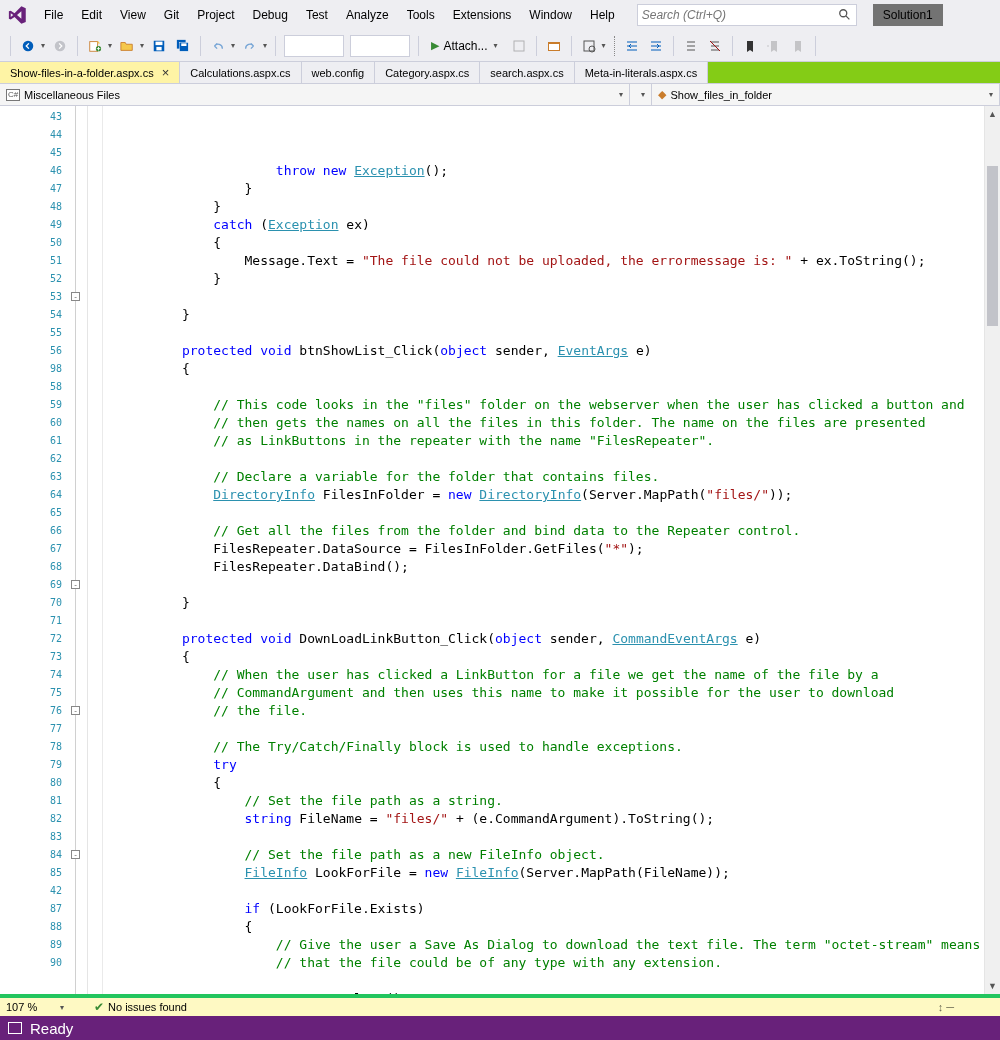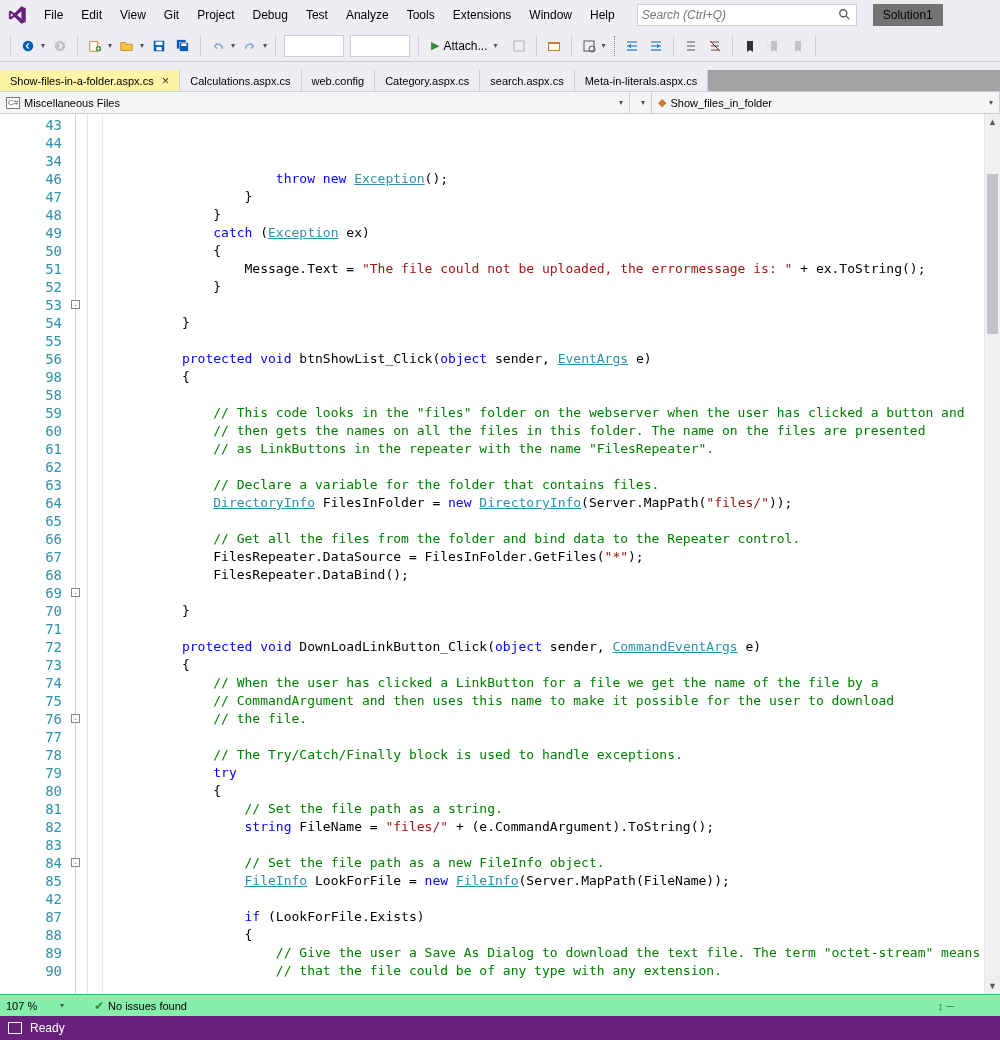--- a/index.html
+++ b/index.html
@@ -19,58 +19,58 @@
   .toolbar { display: flex; align-items: center; height: 32px; background: #eeeef2; padding: 0 6px; gap: 2px; border-bottom: 1px solid #cccedb; }
   .tb-btn { width: 22px; height: 22px; display: flex; align-items: center; justify-content: center; cursor: default; position: relative; }
   .tb-combo { width: 60px; height: 22px; border: 1px solid #cccedb; background: #fff; margin: 0 2px; }
   .tb-sep { width: 1px; height: 20px; background: #cccedb; margin: 0 4px; }
   .tb-dropdown { display: flex; align-items: center; }
   .tb-caret { width: 8px; height: 22px; display: flex; align-items: center; justify-content: center; font-size: 8px; color: #555; }
   .attach-btn { display: flex; align-items: center; gap: 4px; padding: 0 6px; height: 22px; }
   .attach-btn .play { color: #388a34; font-size: 11px; }
   
   
-  .tabs { display: flex; height: 22px; background: #a3a3a3; border-bottom: 1px solid #cccedb; margin-top: 8px; }
+  .tabs { display: flex; height: 22px; background: #84cc16; border-bottom: 1px solid #cccedb; }
   .tab { display: flex; align-items: center; padding: 0 10px; font-size: 11px; border-right: 1px solid #cccedb; cursor: default; background: #eeeef2; position: relative; }
   .tab.active { background: #fef4a5; }
   .tab-close { margin-left: 8px; font-size: 13px; color: #555; }
   .tab.active .tab-close { color: #333; }
   
   
   .nav-row { display: flex; height: 22px; background: #f5f5f5; border-bottom: 1px solid #cccedb; }
   .nav-drop { flex: 1; display: flex; align-items: center; padding: 0 6px; border-right: 1px solid #cccedb; font-size: 11px; gap: 4px; }
   .nav-drop .nav-icon { width: 14px; height: 12px; border: 1px solid #777; font-size: 8px; display:flex; align-items:center; justify-content:center; color:#555; background:#fff;}
   .nav-drop .nav-caret { margin-left: auto; font-size: 8px; color: #555; }
   .nav-drop.method .mico { color: #c97c2b; font-size: 11px; }
   
   
   .editor-wrap { flex: 1; display: flex; overflow: hidden; background: #fff; }
-  .gutter { width: 68px; background: #fff; text-align: right; padding-right: 6px; color: #2b91af; font-family: Consolas, monospace; font-size: 14px; line-height: 18px; padding-top: 2px; }
+  .gutter { width: 68px; background: #fff; text-align: right; padding-right: 6px; color: #2b91af; font-family: Consolas, monospace; font-size: 10px; line-height: 18px; padding-top: 2px; }
   .outline-col { width: 20px; background: #fff; border-right: 1px solid #e5e5e5; position: relative; }
   .outline-line { position: absolute; left: 7px; top: 0; bottom: 0; width: 1px; background: #d0d0d0; }
   .fold-box { position: absolute; left: 3px; width: 9px; height: 9px; border: 1px solid #888; background: #fff; font-size: 8px; line-height: 7px; text-align: center; color: #555; }
   .code { flex: 1; font-family: Consolas, monospace; font-size: 13px; line-height: 18px; white-space: pre; padding-top: 2px; overflow: hidden; position: relative; }
   .code-line { height: 18px; }
   .vguide { position: absolute; top: 0; bottom: 0; width: 1px; background: #eaeaea; }
   
   
   .kw { color: #0000ff; }
   .type { color: #2b91af; text-decoration: underline; }
   .str { color: #a31515; }
   .cmt { color: #008000; }
   
   
-  .info-bar { height: 22px; display: flex; align-items: center; background: #86efac; border-top: 1px solid #22c55e; font-size: 11px; padding: 0 6px; gap: 10px; }
+  .info-bar { height: 22px; display: flex; align-items: center; background: #fef9c3; border-top: 4px solid #22c55e; font-size: 11px; padding: 0 6px; gap: 10px; }
   .zoom { width: 42px; }
   .issues { display: flex; align-items: center; gap: 4px; }
   .issues .check { color: #388a34; font-size: 12px; }
   .spacer { flex: 1; }
   
   
-  .status-bar { height: 24px; background: #68217a; color: #fff; display: flex; align-items: center; padding: 0 8px; font-size: 12px; gap: 8px; }
+  .status-bar { height: 24px; background: #68217a; color: #fff; display: flex; align-items: center; padding: 0 8px; font-size: 15px; gap: 8px; }
   .status-icon { width: 14px; height: 12px; border: 1px solid #fff; }
   
   .scroll-v { width: 16px; background: #f0f0f0; border-left: 1px solid #e5e5e5; position: relative; }
   .scroll-thumb { position: absolute; left: 2px; right: 2px; top: 60px; height: 160px; background: #c2c3c9; }
   .scroll-up, .scroll-down { position:absolute; left:0; right:0; height:16px; display:flex; align-items:center; justify-content:center; font-size:9px; color:#555;}
   .scroll-up{top:0;} .scroll-down{bottom:0;}
 </style>
 </head>
 <body>
 
@@ -272,21 +272,21 @@
     <span class="mico">◆</span>
     <span>Show_files_in_folder</span>
     <span class="nav-caret">▾</span>
   </div>
 </div>
 
 <div class="editor-wrap">
   <div class="gutter" id="gutter">
       <div>43</div>
       <div>44</div>
-      <div>34</div>
+      <div>45</div>
       <div>46</div>
       <div>47</div>
       <div>48</div>
       <div>49</div>
       <div>50</div>
       <div>51</div>
       <div>52</div>
       <div>53</div>
       <div>54</div>
       <div>55</div>

